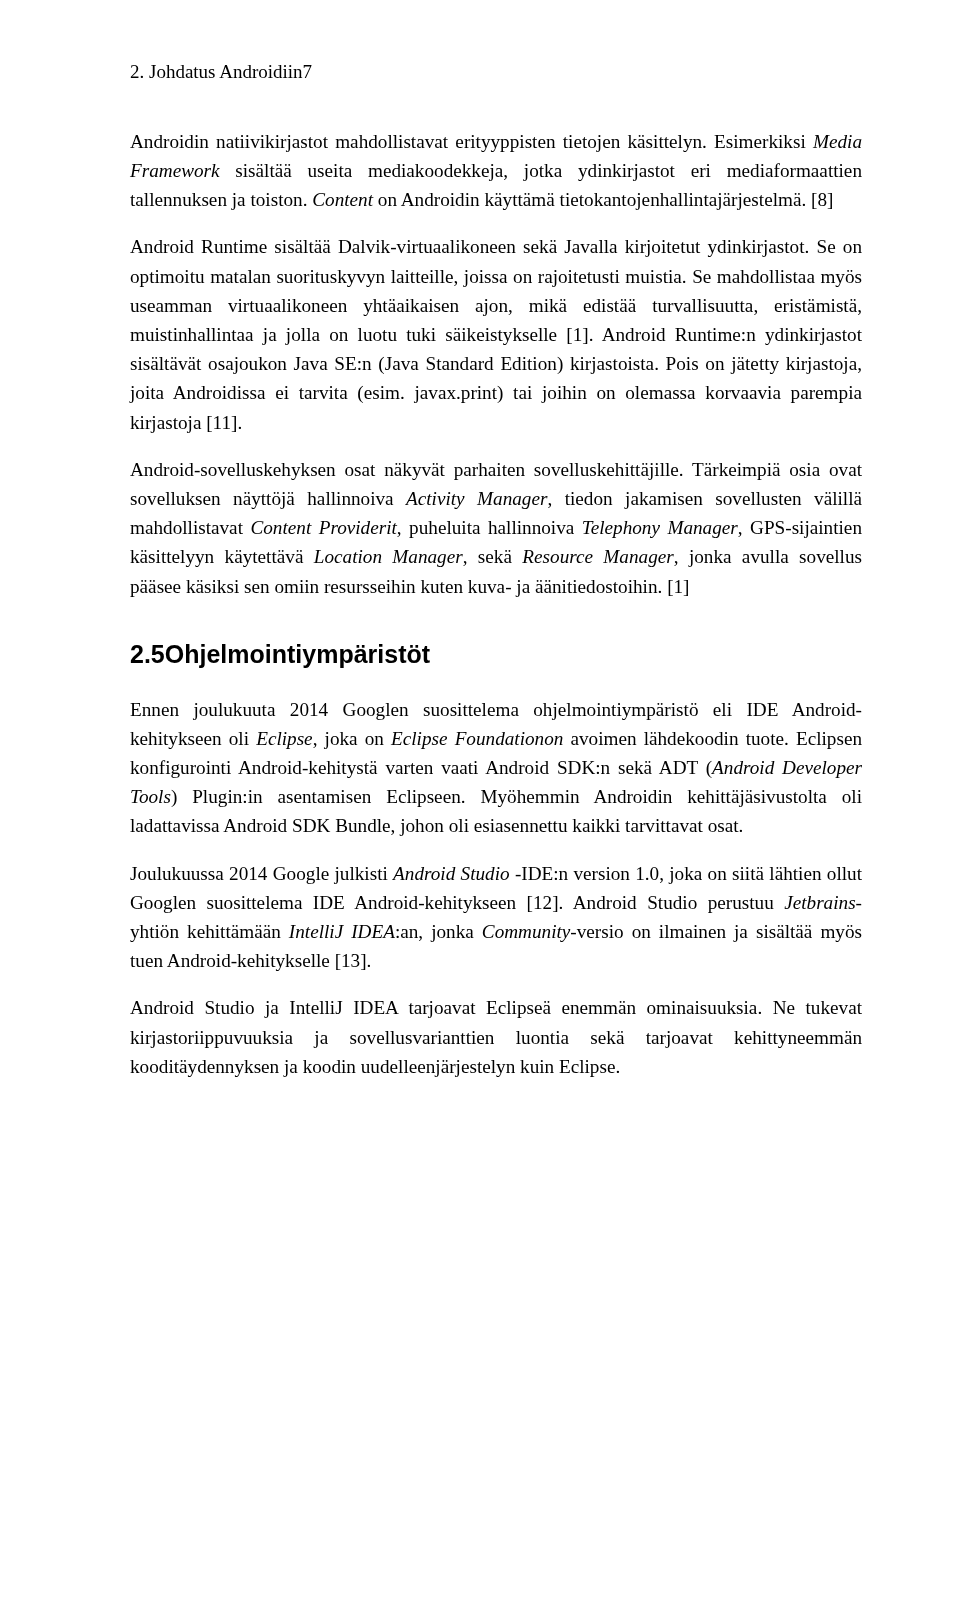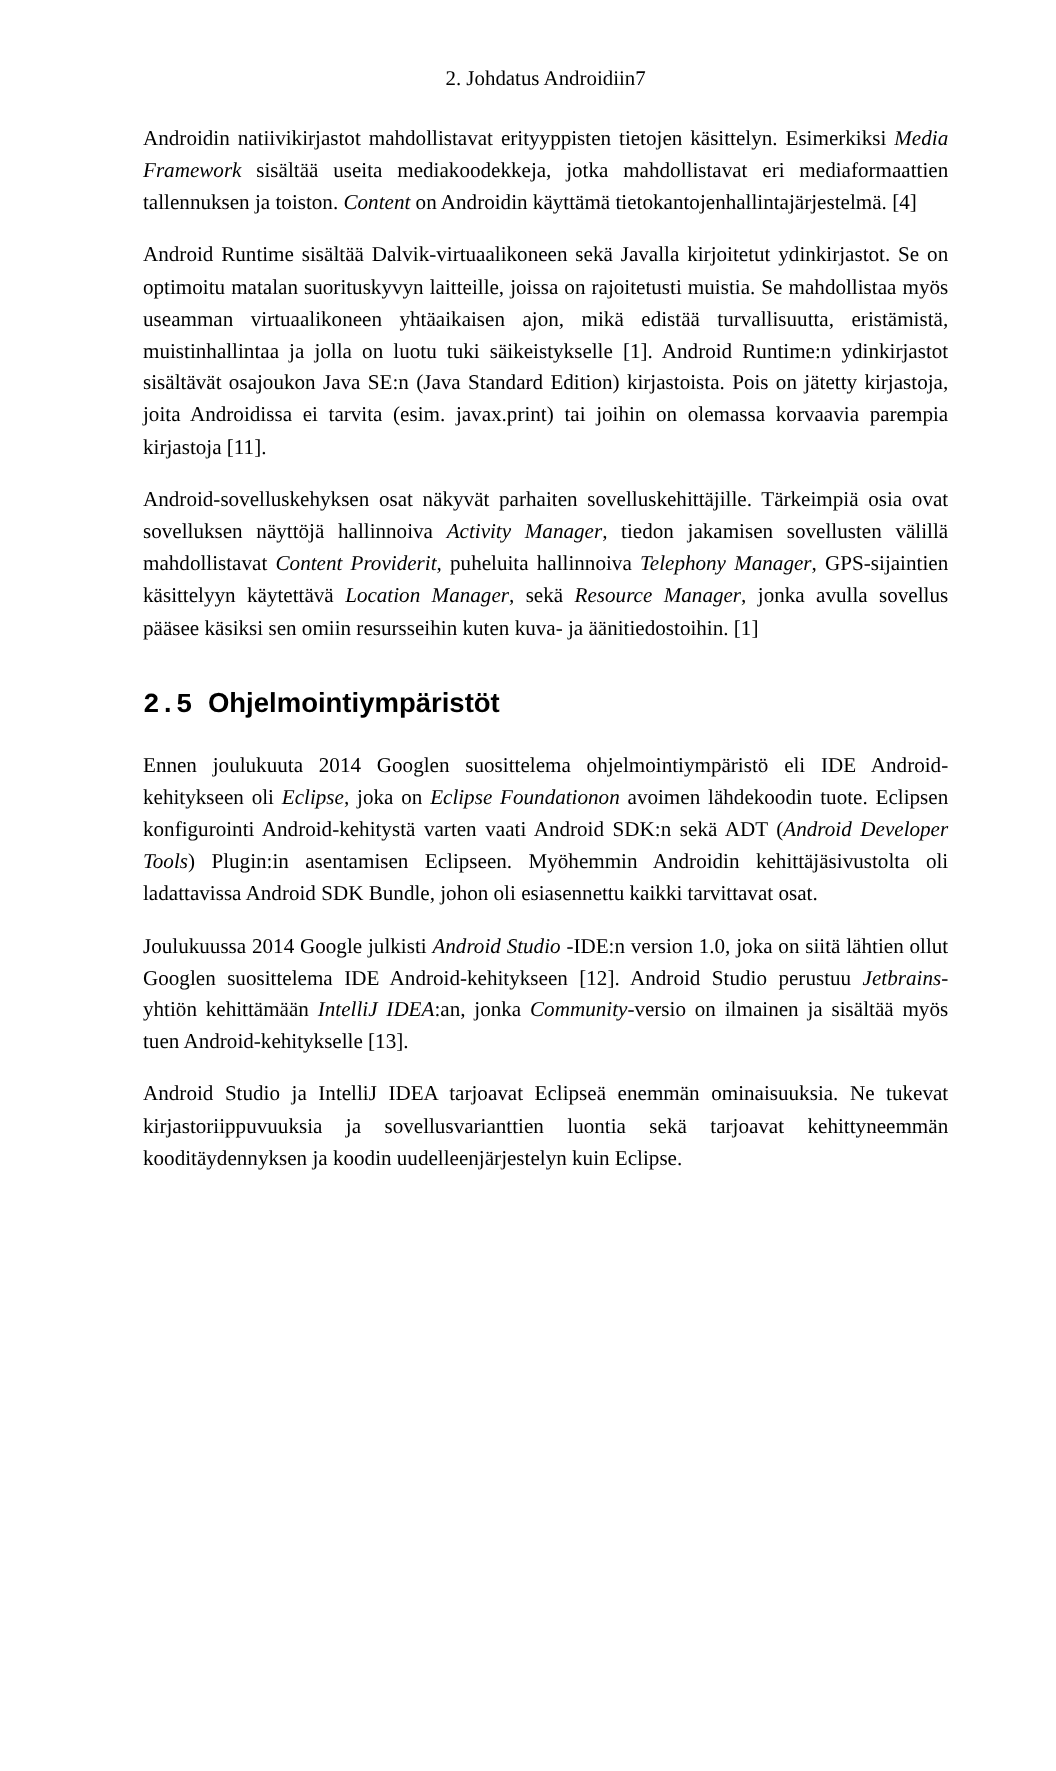--- a/index.html
+++ b/index.html
@@ -13,56 +13,54 @@
     width: 960px;
     min-height: 1610px;
     box-sizing: border-box;
     padding: 58px 98px 60px 130px;
     margin: 0 auto;
     font-size: 19.2px;
     line-height: 1.52;
   }
   .running-head {
     display: flex;
-    justify-content: center;
+    justify-content: flex-start;
     font-size: 19px;
-    margin-bottom: 25px;
+    margin-bottom: 40px;
   }
   p {
     margin: 0 0 18px 0;
     text-align: justify;
     hyphens: auto;
   }
   .italic {
     font-style: italic;
   }
   h2.section-heading {
     font-family: Arial, Helvetica, sans-serif;
     font-weight: bold;
     font-size: 25px;
     margin: 34px 0 22px 0;
   }
   h2.section-heading .num {
-    margin-right: 14px;
-    font-family: Liberation Mono, monospace;
   }
 </style>
 </head>
 <body>
 
 <div class="page">
 
   <div class="running-head">
     <span>2. Johdatus Androidiin</span>
     <span>7</span>
   </div>
 
 
   <p>
-    <span>Androidin natiivikirjastot mahdollistavat erityyppisten tietojen käsittelyn. Esimerkiksi </span><span class="italic">Media Framework</span><span> sisältää useita mediakoodekkeja, jotka mahdollistavat eri mediaformaattien tallennuksen ja toiston. </span><span class="italic">Content</span><span> on Androidin käyttämä tietokantojenhallintajärjestelmä. [4]</span>
+    <span>Androidin natiivikirjastot mahdollistavat erityyppisten tietojen käsittelyn. Esimerkiksi </span><span class="italic">Media Framework</span><span> sisältää useita mediakoodekkeja, jotka ydinkirjastot eri mediaformaattien tallennuksen ja toiston. </span><span class="italic">Content</span><span> on Androidin käyttämä tietokantojenhallintajärjestelmä. [8]</span>
   </p>
 
   <p>Android Runtime sisältää Dalvik-virtuaalikoneen sekä Javalla kirjoitetut ydinkirjastot. Se on optimoitu matalan suorituskyvyn laitteille, joissa on rajoitetusti muistia. Se mahdollistaa myös useamman virtuaalikoneen yhtäaikaisen ajon, mikä edistää turvallisuutta, eristämistä, muistinhallintaa ja jolla on luotu tuki säikeistykselle [1]. Android Runtime:n ydinkirjastot sisältävät osajoukon Java SE:n (Java Standard Edition) kirjastoista. Pois on jätetty kirjastoja, joita Androidissa ei tarvita (esim. javax.print) tai joihin on olemassa korvaavia parempia kirjastoja [11].</p>
 
   <p>
     <span>Android-sovelluskehyksen osat näkyvät parhaiten sovelluskehittäjille. Tärkeimpiä osia ovat sovelluksen näyttöjä hallinnoiva </span><span class="italic">Activity Manager</span><span>, tiedon jakamisen sovellusten välillä mahdollistavat </span><span class="italic">Content Providerit</span><span>, puheluita hallinnoiva </span><span class="italic">Telephony Manager</span><span>, GPS-sijaintien käsittelyyn käytettävä </span><span class="italic">Location Manager</span><span>, sekä </span><span class="italic">Resource Manager</span><span>, jonka avulla sovellus pääsee käsiksi sen omiin resursseihin kuten kuva- ja äänitiedostoihin. [1]</span>
   </p>
 
   <h2 class="section-heading">
     <span class="num">2.5</span><span>Ohjelmointiympäristöt</span>

